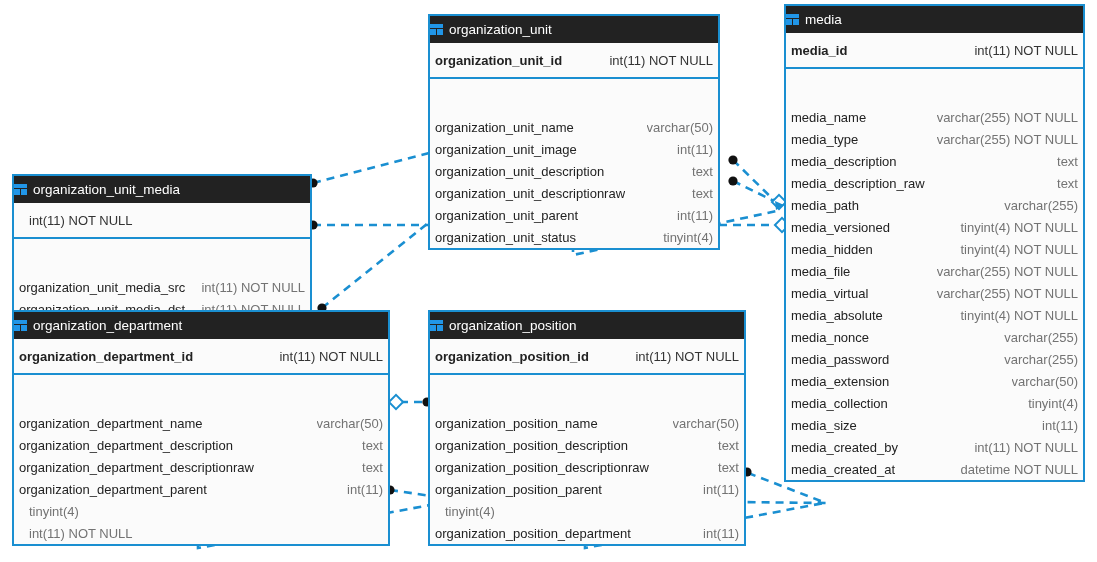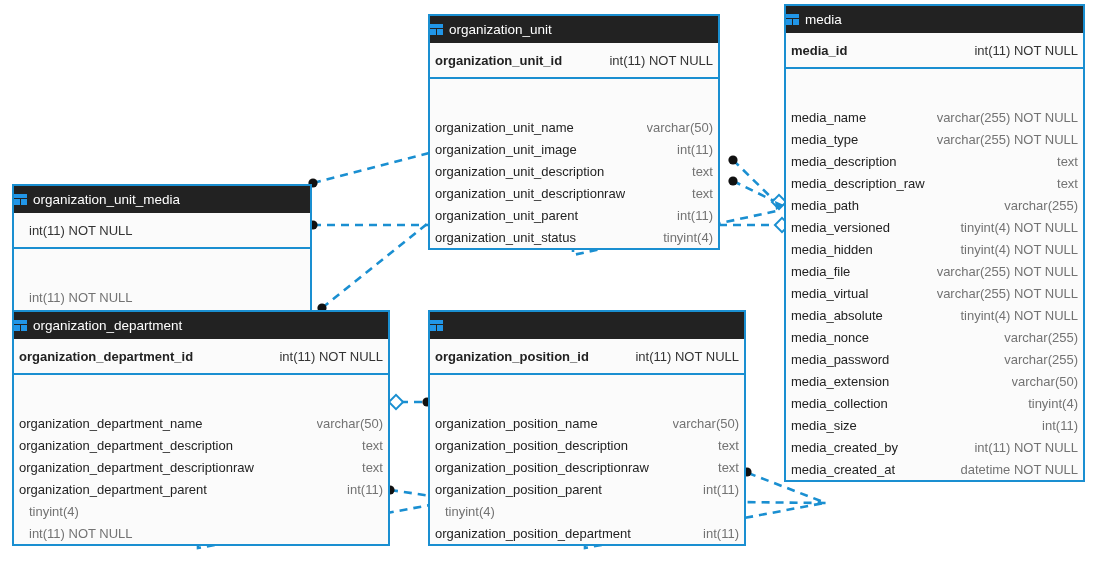--- a/index.html
+++ b/index.html
@@ -242,36 +242,37 @@
             <span class="fname">media_created_by</span>
             <span class="ftype">int(11) NOT NULL</span>
           </div>
           <div class="row">
             <span class="fname">media_created_at</span>
             <span class="ftype">datetime NOT NULL</span>
           </div>
         </div>
   </div>
 
-  <div class="entity" style="left: 12px; top: 184px; width: 300px;">
+  <div class="entity" style="left: 12px; top: 174px; width: 300px;">
     <div class="entity-header">
       <span class="tbl-icon">
             <i class="bar"></i>
             <i class="c1"></i>
             <i class="c2"></i>
           </span>
       <span class="entity-title">organization_unit_media</span>
     </div>
     <div class="pk-row">
       <div class="row">
         <span class="ftype">int(11) NOT NULL</span>
       </div>
     </div>
     <div class="body-rows">
           <div class="row">
+            <span class="fname">organization_unit_media_src</span>
             <span class="ftype">int(11) NOT NULL</span>
           </div>
           <div class="row">
             <span class="fname">organization_unit_media_dst</span>
             <span class="ftype">int(11) NOT NULL</span>
           </div>
         </div>
   </div>
 
   <div class="entity" style="left: 12px; top: 310px; width: 378px;">
@@ -315,20 +316,21 @@
         </div>
   </div>
 
   <div class="entity" style="left: 428px; top: 310px; width: 318px;">
     <div class="entity-header">
       <span class="tbl-icon">
             <i class="bar"></i>
             <i class="c1"></i>
             <i class="c2"></i>
           </span>
+      <span class="entity-title">organization_position</span>
     </div>
     <div class="pk-row">
       <div class="row">
         <span class="fname">organization_position_id</span>
         <span class="ftype">int(11) NOT NULL</span>
       </div>
     </div>
     <div class="body-rows">
           <div class="row">
             <span class="fname">organization_position_name</span>

